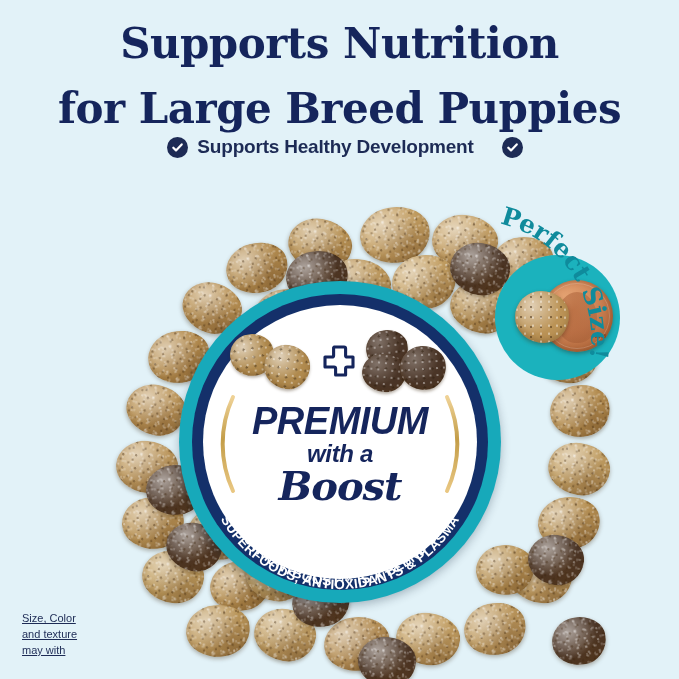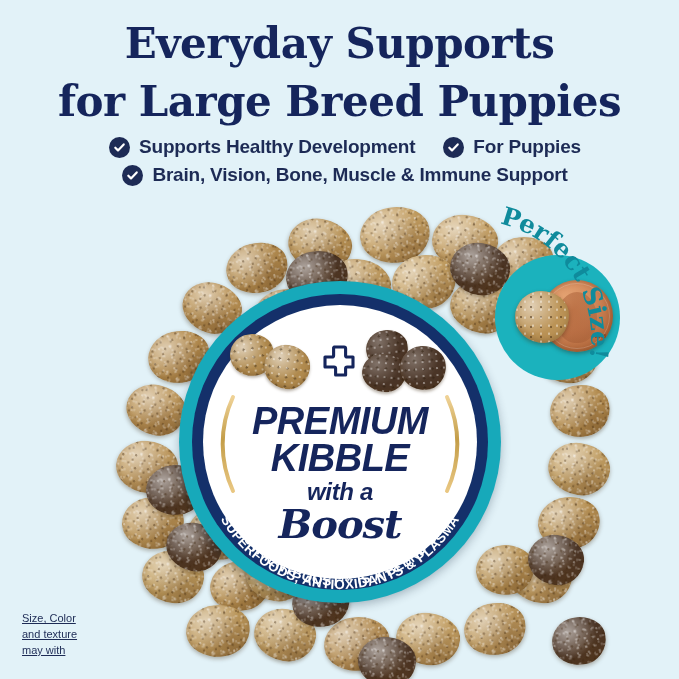--- a/index.html
+++ b/index.html
@@ -17,21 +17,21 @@
     position:absolute;left:0;right:0;top:22px;
     text-align:center;
     font-family:"DejaVu Serif", serif;
     font-weight:700;
     color:#15255c;
     letter-spacing:-0.5px;
     line-height:1.04;
     z-index:40;
   }
   .headline .l1{display:block;font-size:42px;}
-  .headline .l2{display:block;font-size:42px;margin-top:14px;}
+  .headline .l2{display:block;font-size:42px;margin-top:21px;}
 
   
   .bullets{
     position:absolute;left:0;right:0;top:136px;
     z-index:40;
   }
   .brow{
     display:flex;justify-content:center;align-items:center;
     gap:28px;
     margin-bottom:6px;
@@ -215,51 +215,40 @@
     z-index:40;
     text-decoration:underline;
   }
 </style>
 </head>
 <body>
 
 <div class="stage">
 
   <div class="headline">
-    <span class="l1">Everyday Supports</span>
+    <span class="l1">Supports Nutrition</span>
     <span class="l2">for Large Breed Puppies</span>
   </div>
 
   <div class="bullets">
     <div class="brow">
       <div class="bitem">
         <span class="chk">
           <svg width="13" height="13" viewBox="0 0 13 13">
               <path d="M2.3 6.7 L5 9.4 L10.7 3.4" stroke="#ffffff" stroke-width="2.2" fill="none" stroke-linecap="round" stroke-linejoin="round"></path>
             </svg>
         </span>
         <span class="txt">Supports Healthy Development</span>
       </div>
       <div class="bitem">
         <span class="chk">
           <svg width="13" height="13" viewBox="0 0 13 13">
               <path d="M2.3 6.7 L5 9.4 L10.7 3.4" stroke="#ffffff" stroke-width="2.2" fill="none" stroke-linecap="round" stroke-linejoin="round"></path>
             </svg>
         </span>
-        <span class="txt">For Puppies</span>
-      </div>
-    </div>
-    <div class="brow">
-      <div class="bitem">
-        <span class="chk">
-          <svg width="13" height="13" viewBox="0 0 13 13">
-              <path d="M2.3 6.7 L5 9.4 L10.7 3.4" stroke="#ffffff" stroke-width="2.2" fill="none" stroke-linecap="round" stroke-linejoin="round"></path>
-            </svg>
-        </span>
-        <span class="txt">Brain, Vision, Bone, Muscle &amp; Immune Support</span>
       </div>
     </div>
   </div>
 
   <div class="pile" id="pile">
       <div class="kib" style="left: 320px; top: 2px; width: 70px; height: 56px; transform: rotate(-8deg); --c1: #c5a063;"></div>
       <div class="kib" style="left: 248px; top: 14px; width: 64px; height: 52px; transform: rotate(12deg); --c1: #bb9557;"></div>
       <div class="kib" style="left: 392px; top: 10px; width: 66px; height: 54px; transform: rotate(6deg); --c1: #c8a469;"></div>
       <div class="kib" style="left: 186px; top: 38px; width: 62px; height: 50px; transform: rotate(-14deg); --c1: #b68f52;"></div>
       <div class="kib" style="left: 452px; top: 32px; width: 62px; height: 52px; transform: rotate(-6deg); --c1: #c09a5e;"></div>
@@ -365,21 +354,20 @@
       </svg>
       <div class="grp" style="width:88px;height:62px;">
         <div class="mini dark" style="position:absolute;left:4px;top:0px;width:42px;height:38px;transform:rotate(-8deg);"></div>
         <div class="mini dark" style="position:absolute;left:0px;top:24px;width:44px;height:38px;transform:rotate(6deg);"></div>
         <div class="mini dark" style="position:absolute;left:38px;top:16px;width:46px;height:44px;transform:rotate(-4deg);"></div>
       </div>
     </div>
 
     <div class="badge-title">
       <span class="t1">PREMIUM</span>
-      <span class="t2">KIBBLE</span>
       <span class="t3">with a</span>
       <span class="t4">Boost</span>
     </div>
   </div>
 
   <div class="disclaim">
     <div>Size, Color</div>
     <div>and texture</div>
     <div>may with</div>
   </div>

